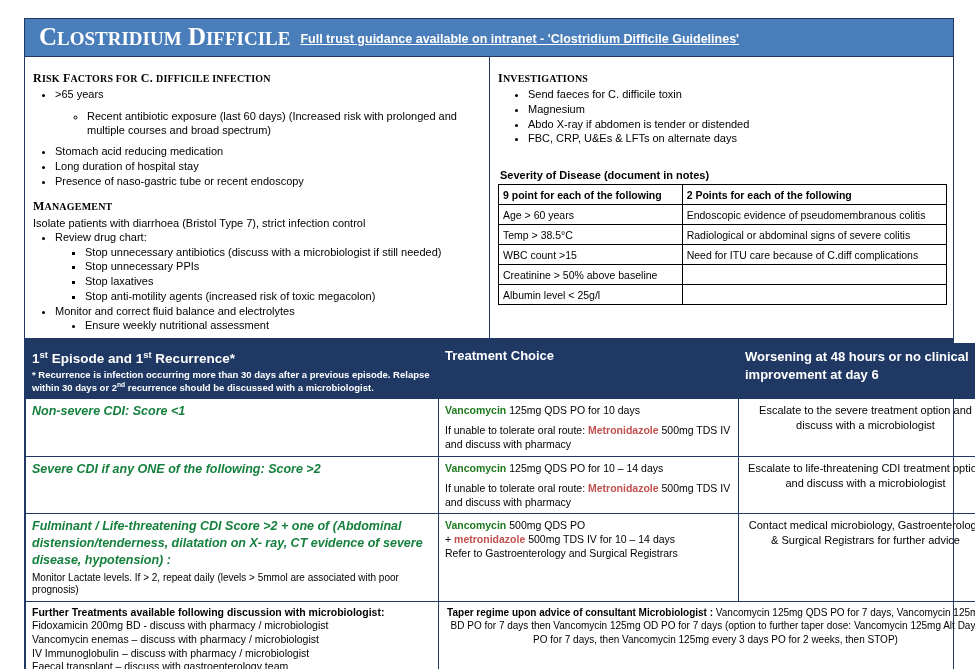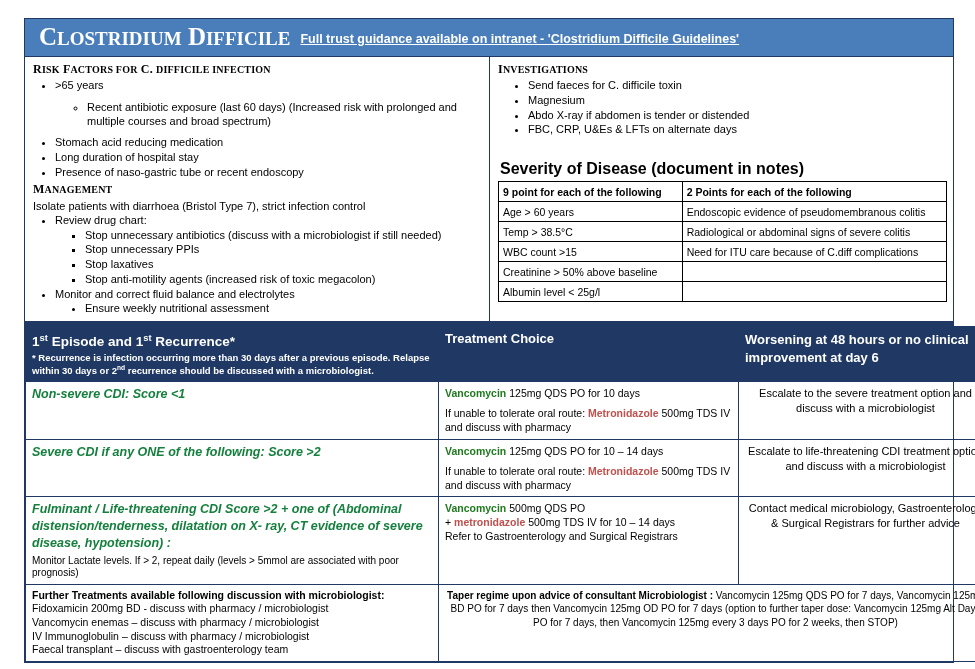--- a/index.html
+++ b/index.html
@@ -64,35 +64,35 @@
   .col-right{
     width:463px;
     box-sizing:border-box;
     padding:4px 6px 4px 8px;
   }
   .sec-head{
     font-family:"Liberation Serif", serif;
     font-weight:bold;
     font-size:12px;
     letter-spacing:0.2px;
-    margin:1px 0 2px 0;
+    margin:10px 0 2px 0;
   }
   .sec-head .sc{font-size:10px;}
   ul.l1{margin:0 0 0 14px;padding:0 0 0 8px;list-style-type:disc;}
   ul.l1>li{margin:0 0 1px 0;line-height:1.25;}
   ul.l2{margin:0 0 0 16px;padding:0 0 0 8px;list-style-type:circle;}
   ul.l2>li{margin:8px;line-height:1.25;}
   ul.sq{margin:0 0 0 22px;padding:0 0 0 8px;list-style-type:square;}
   ul.sq>li{margin:0 0 1px 0;line-height:1.25;}
   ul.sq2{margin:0 0 0 22px;padding:0 0 0 8px;list-style-type:disc;}
   ul.sq2>li{margin:0 0 1px 0;line-height:1.25;}
   .plain{line-height:1.3;margin:1px 0;}
   .mgmt-block{margin-top:2px;}
   
-  .sev-title{font-weight:bold;font-size:16px;margin:0 0 3px 2px;}
+  .sev-title{font-weight:bold;font-size:11px;margin:0 0 3px 2px;}
   table.sev{
     border-collapse:collapse;
     width:100%;
     font-size:10.5px;
   }
   table.sev th,table.sev td{
     border:1px solid #000;
     padding:2px 4px;
     text-align:left;
     vertical-align:middle;

